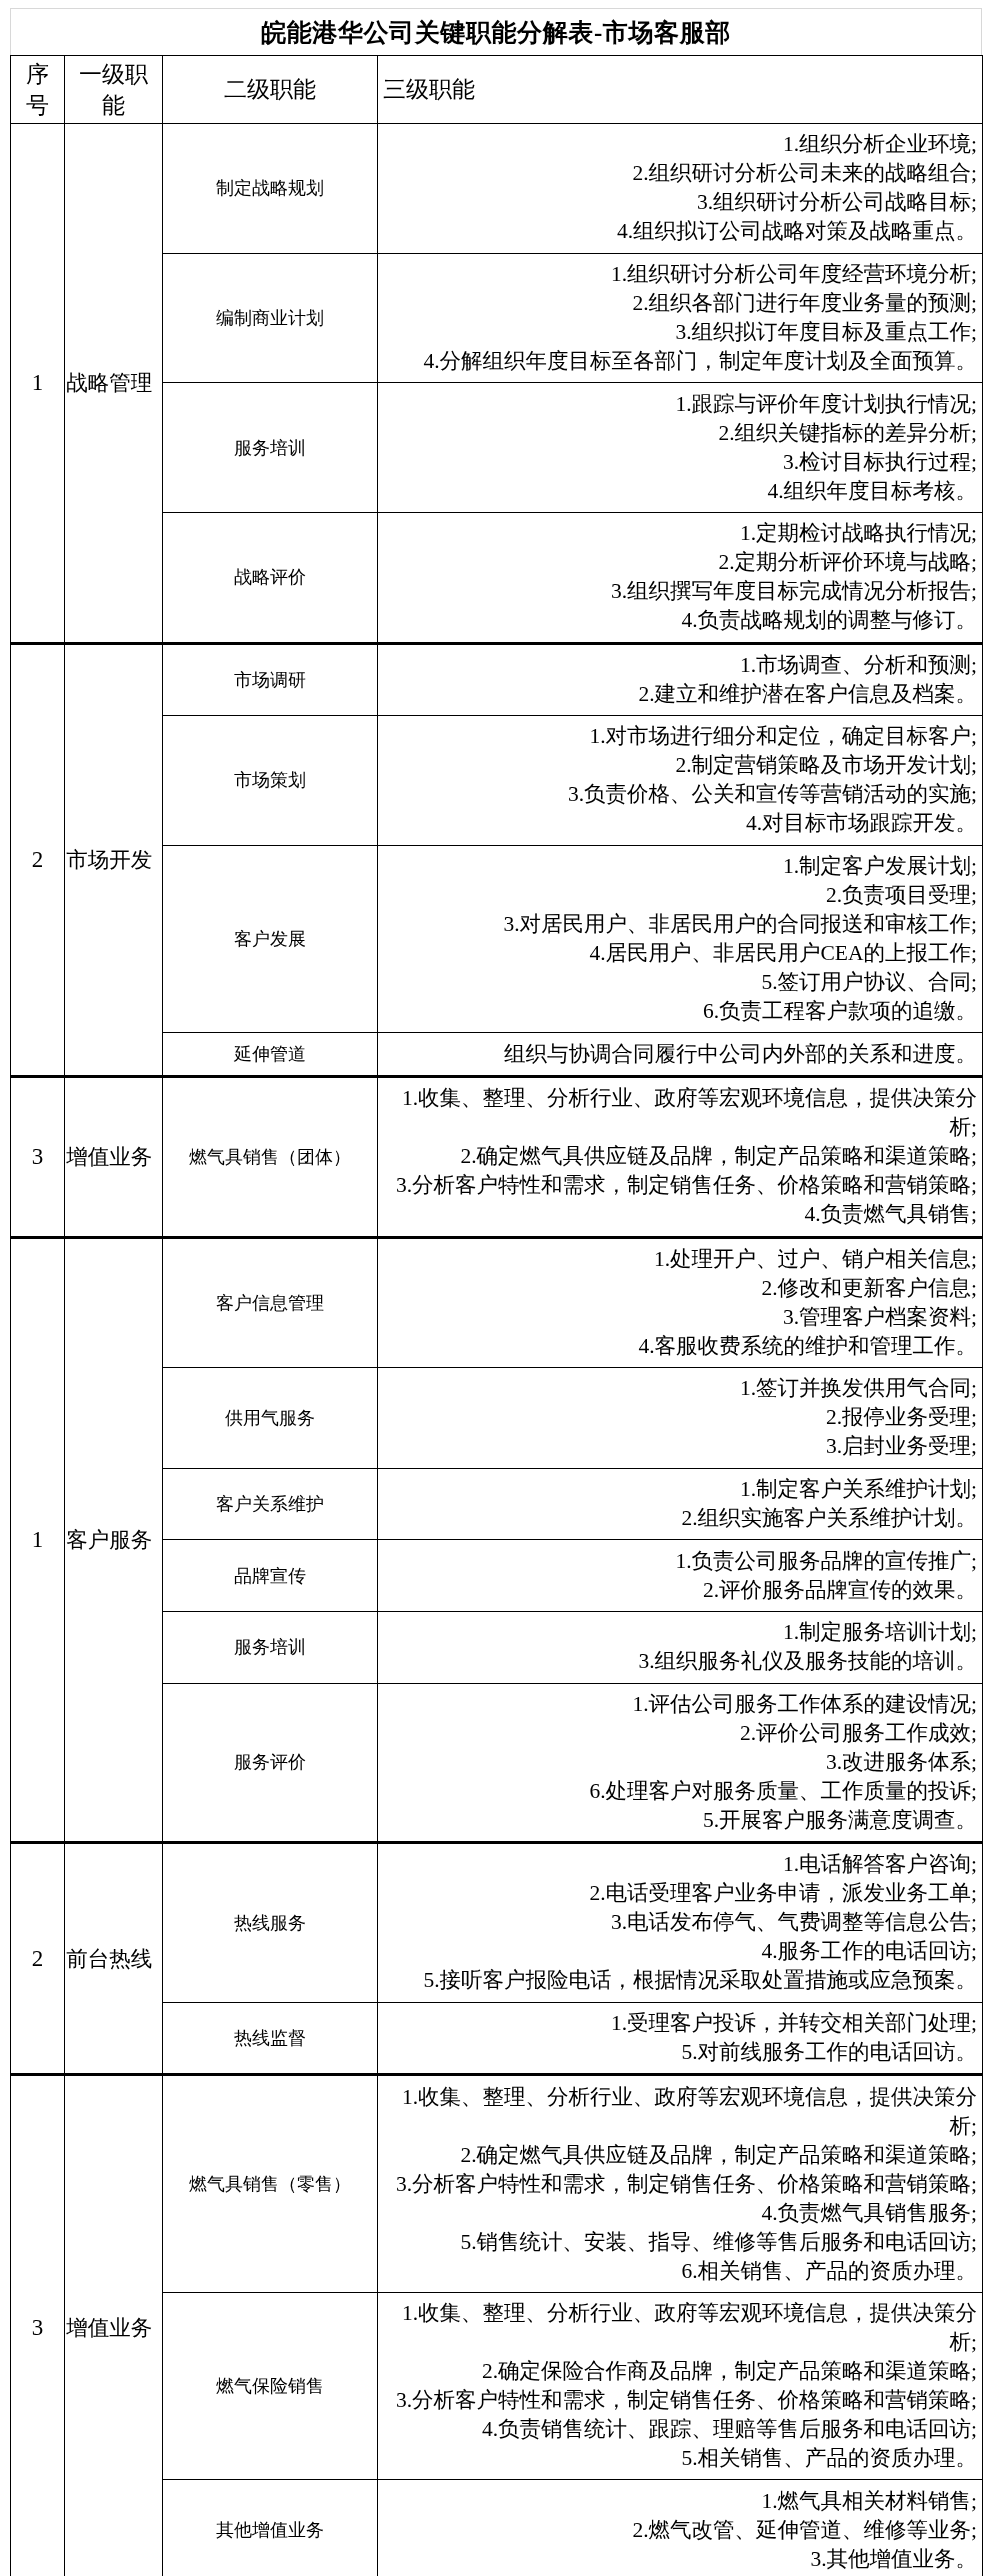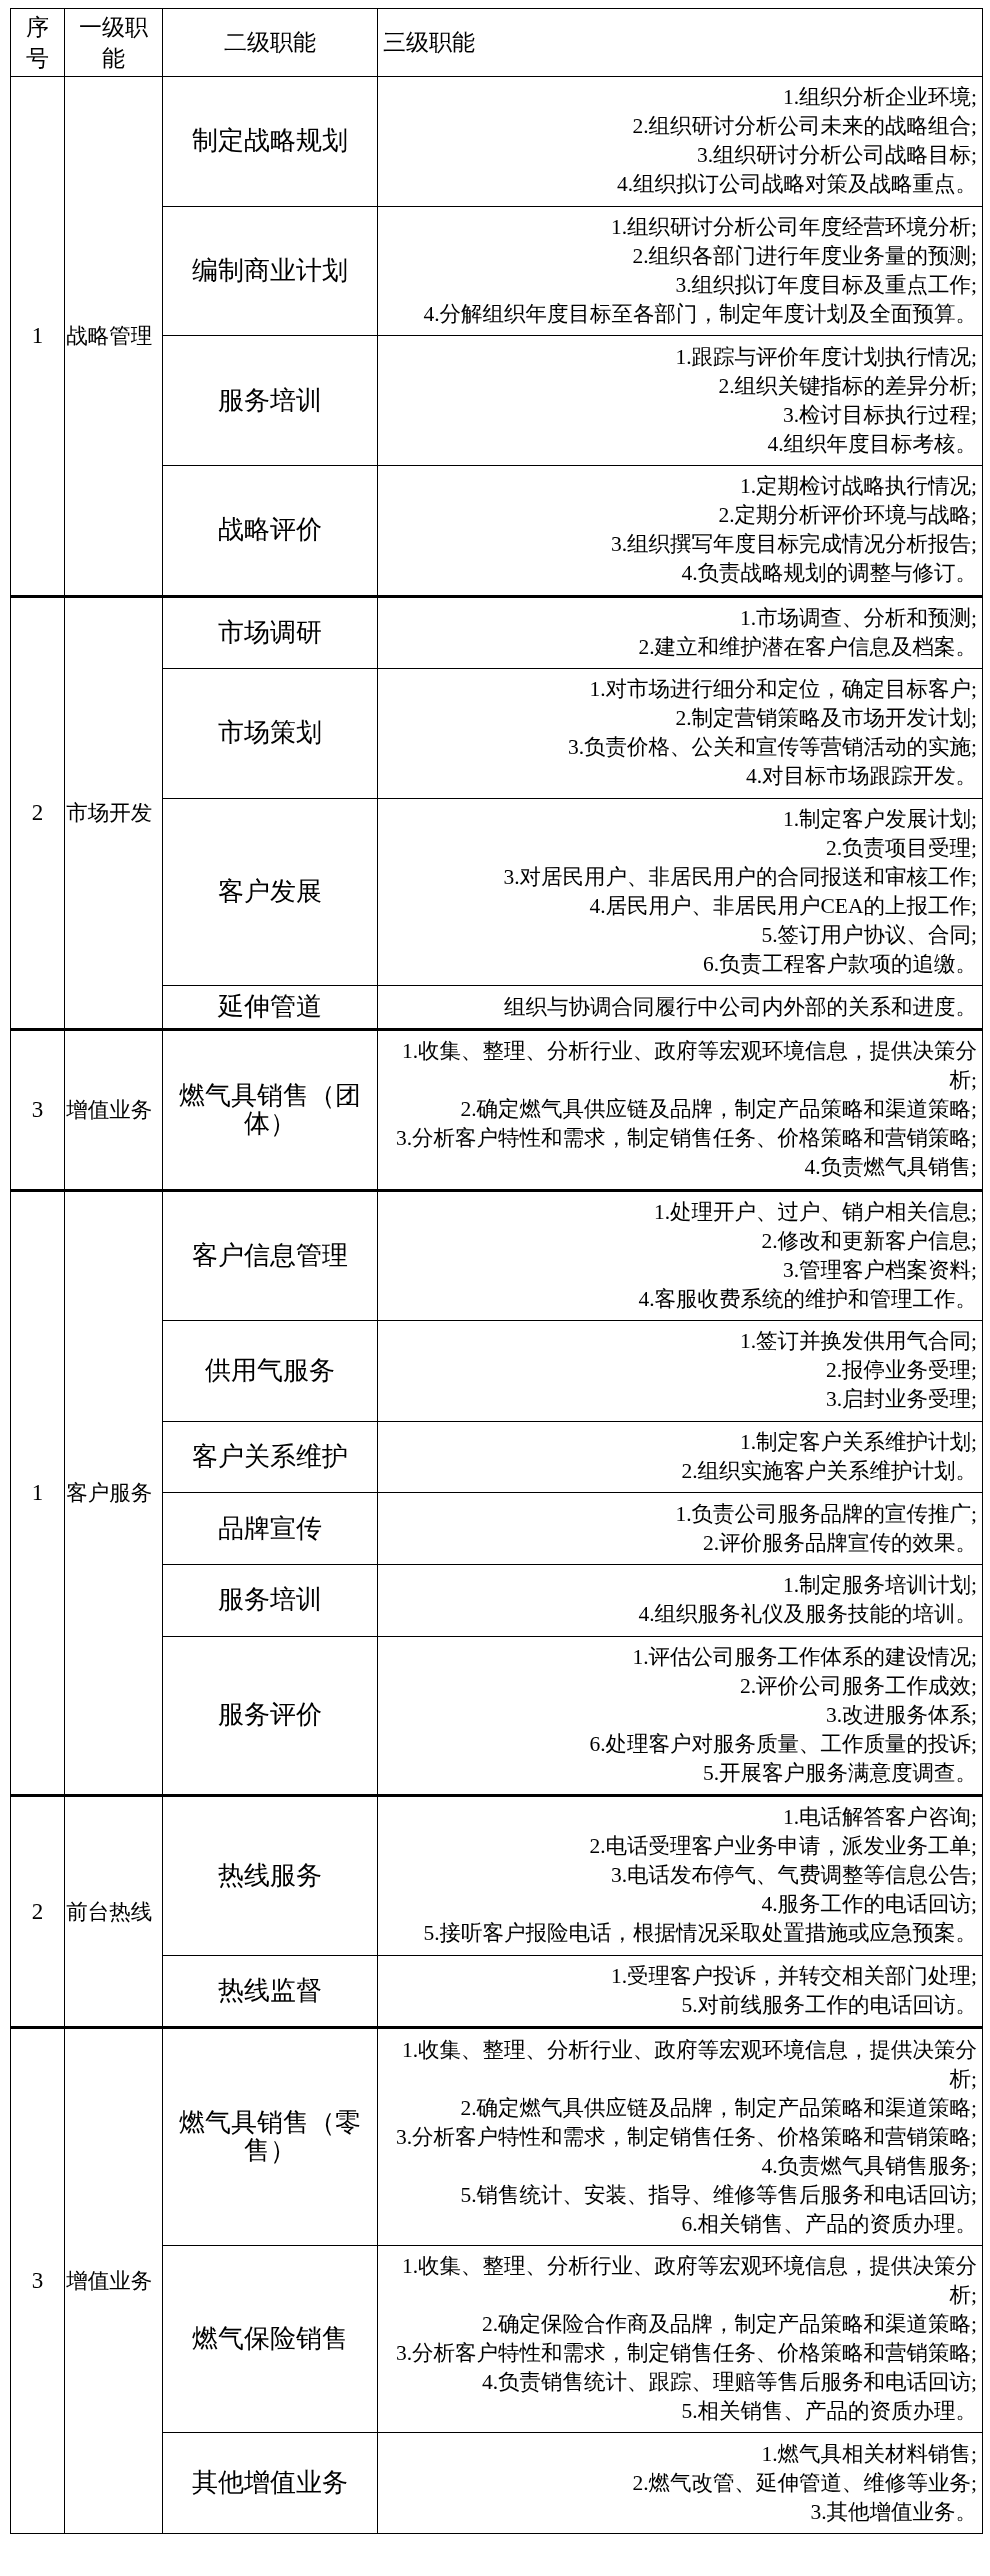--- a/index.html
+++ b/index.html
@@ -57,21 +57,21 @@
     padding: 2.5px;
   }
   td.level1-cell {
     text-align: left;
     font-size: 21.5px;
     padding: 2.5px 1.3px;
     line-height: 28px;
   }
   td.level2-cell {
     text-align: center;
-    font-size: 26px;
+    font-size: 18px;
     padding: 6.3px 3.8px;
     line-height: 28px;
   }
   td.level3-cell {
     text-align: right;
     font-size: 21.5px;
     padding: 6.3px 5px;
     line-height: 29px;
   }
   tr.group-start td {
@@ -79,20 +79,21 @@
   }
   .item-line {
     min-height: 29px;
   }
 </style>
 </head>
 <body>
 
 <div class="page">
 
+  <div class="title-box">皖能港华公司关键职能分解表-市场客服部</div>
 
   <table class="func-table">
     <colgroup>
       <col style="width:54px">
       <col style="width:98px">
       <col style="width:215px">
       <col style="width:605px">
     </colgroup>
     <thead>
       <tr>
@@ -218,21 +219,21 @@
           <td class="level2-cell">品牌宣传</td>
           <td class="level3-cell">
             <div class="item-line">1.负责公司服务品牌的宣传推广;</div>
             <div class="item-line">2.评价服务品牌宣传的效果。</div>
           </td>
         </tr>
         <tr>
           <td class="level2-cell">服务培训</td>
           <td class="level3-cell">
             <div class="item-line">1.制定服务培训计划;</div>
-            <div class="item-line">4.组织服务礼仪及服务技能的培训。</div>
+            <div class="item-line">3.组织服务礼仪及服务技能的培训。</div>
           </td>
         </tr>
         <tr>
           <td class="level2-cell">服务评价</td>
           <td class="level3-cell">
             <div class="item-line">1.评估公司服务工作体系的建设情况;</div>
             <div class="item-line">2.评价公司服务工作成效;</div>
             <div class="item-line">3.改进服务体系;</div>
             <div class="item-line">6.处理客户对服务质量、工作质量的投诉;</div>
             <div class="item-line">5.开展客户服务满意度调查。</div>

